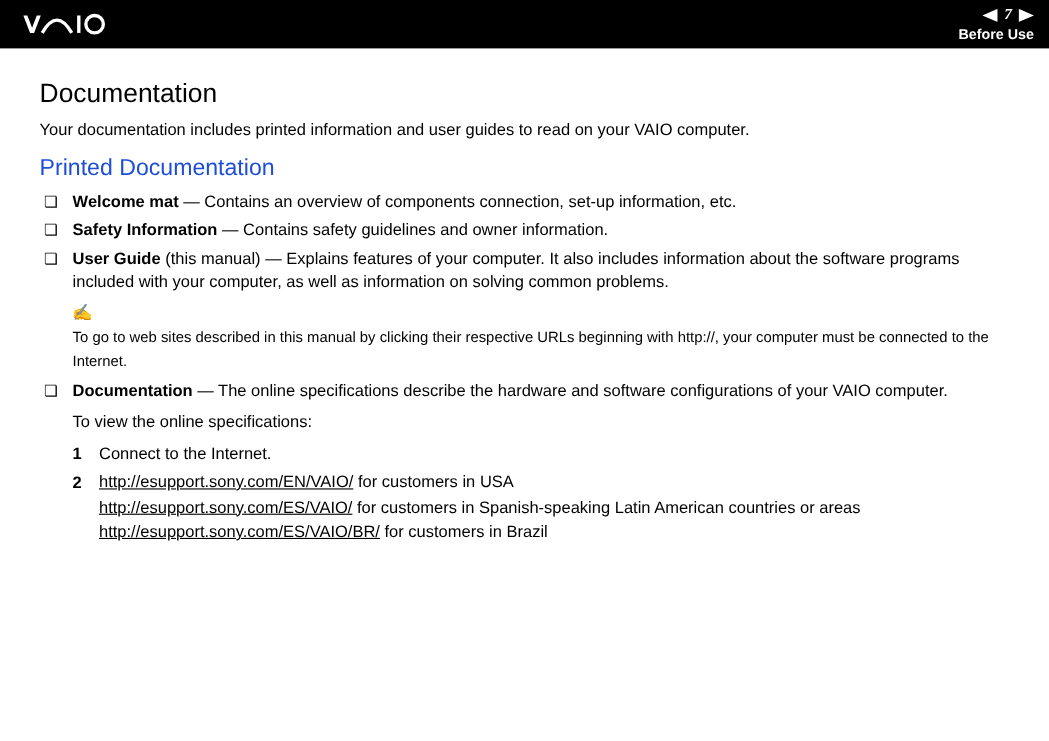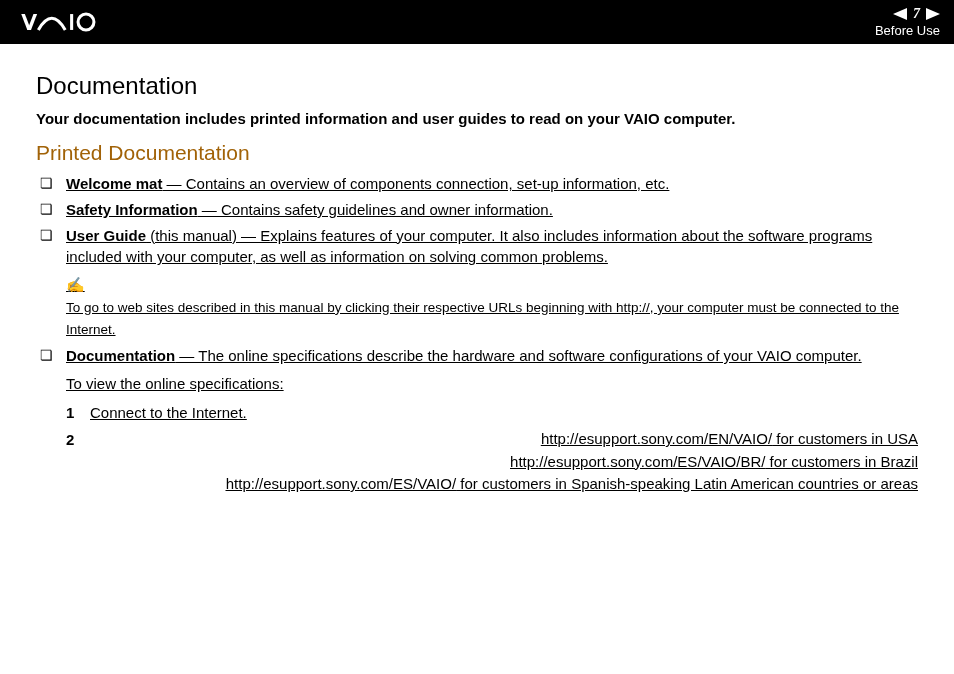--- a/index.html
+++ b/index.html
@@ -4,38 +4,38 @@
 <style>
   * { margin: 0; padding: 0; box-sizing: border-box; }
   html, body { width: 954px; height: 674px; font-family: Arial, Helvetica, sans-serif; background: #fff; color: #000; }
   .header { background: #000; height: 44px; display: flex; align-items: center; justify-content: space-between; padding: 0 14px 0 20px; }
   .logo { display: flex; align-items: center; }
   .logo svg { height: 22px; }
   .hdr-right { display: flex; flex-direction: column; align-items: flex-end; color: #fff; }
   .pager { display: flex; align-items: center; gap: 6px; }
   .pager .arrow { display: inline-flex; }
   .pager .num { font-style: italic; font-weight: bold; font-size: 14px; font-family: Georgia, 'Times New Roman', serif; }
-  .section { font-weight: normal; font-size: 13px; margin-top: 1px; text-align: center; }
+  .section { font-weight: bold; font-size: 13px; margin-top: 1px; text-align: center; }
   .content { padding: 28px 36px 0 36px; }
   h1 { font-size: 24px; font-weight: 400; margin-bottom: 10px; }
-  .intro { font-size: 15px; margin-bottom: 14px; font-weight: bold; }
-  h2 { font-size: 21px; font-weight: 400; color: #a16207; margin-top: 6px; margin-bottom: 8px; }
+  .intro { font-size: 15px; margin-bottom: 14px; }
+  h2 { font-size: 21px; font-weight: 400; color: #1d4ed8; margin-top: 6px; margin-bottom: 8px; }
   .bullets { list-style: none; padding-left: 30px; }
-  .bullets > li { position: relative; font-size: 15px; line-height: 1.45; margin-bottom: 4px; text-decoration: underline; }
+  .bullets > li { position: relative; font-size: 15px; line-height: 1.45; margin-bottom: 4px; }
   .bullets > li::before { content: "❏"; position: absolute; left: -26px; top: 0; font-size: 14px; }
   .bold { font-weight: bold; }
   .note-block { margin: 6px 0 6px 0; }
   .note-icon { font-size: 15px; display: block; margin-bottom: 0; }
   .note-text { font-size: 13.5px; font-family: Arial, Helvetica, sans-serif; letter-spacing: 0; line-height: 1.3; }
   .sub { margin-top: 6px; }
   .steps { list-style: none; padding-left: 24px; margin-top: 6px; }
   .steps > li { position: relative; font-size: 15px; line-height: 1.55; margin-bottom: 4px; }
   .steps > li .num { position: absolute; left: -24px; top: 0; font-weight: bold; }
   a.ulink { color: #000; text-decoration: underline; }
-  .urls { margin-top: 2px; text-align: right; }
+  .urls { margin-top: 2px; }
   .urls div { line-height: 1.5; }
 </style>
 </head>
 <body>
 
 <div class="header">
   <div class="logo">
     <svg viewBox="0 0 180 30" width="110" fill="#fff">
       <path d="M2 2 L12 28 L18 28 L8 2 Z" transform="translate(0,0)"></path>
       <path d="M28 2 L18 28 L12 28 L22 2 Z" transform="translate(0,0)"></path>
@@ -89,20 +89,20 @@
       <div class="sub">To view the online specifications:</div>
       <ol class="steps">
         <li>
           <span class="num">1</span>
           <span>Connect to the Internet.</span>
         </li>
         <li>
           <span class="num">2</span>
           <div class="urls">
             <div><a class="ulink">http://esupport.sony.com/EN/VAIO/</a><span> for customers in USA</span></div>
+            <div><a class="ulink">http://esupport.sony.com/ES/VAIO/</a><span> for customers in Spanish-speaking Latin American countries or areas</span></div>
             <div><a class="ulink">http://esupport.sony.com/ES/VAIO/BR/</a><span> for customers in Brazil</span></div>
-            <div><a class="ulink">http://esupport.sony.com/ES/VAIO/</a><span> for customers in Spanish-speaking Latin American countries or areas</span></div>
           </div>
         </li>
       </ol>
     </li>
   </ul>
 </div>
 
 </body></html>

